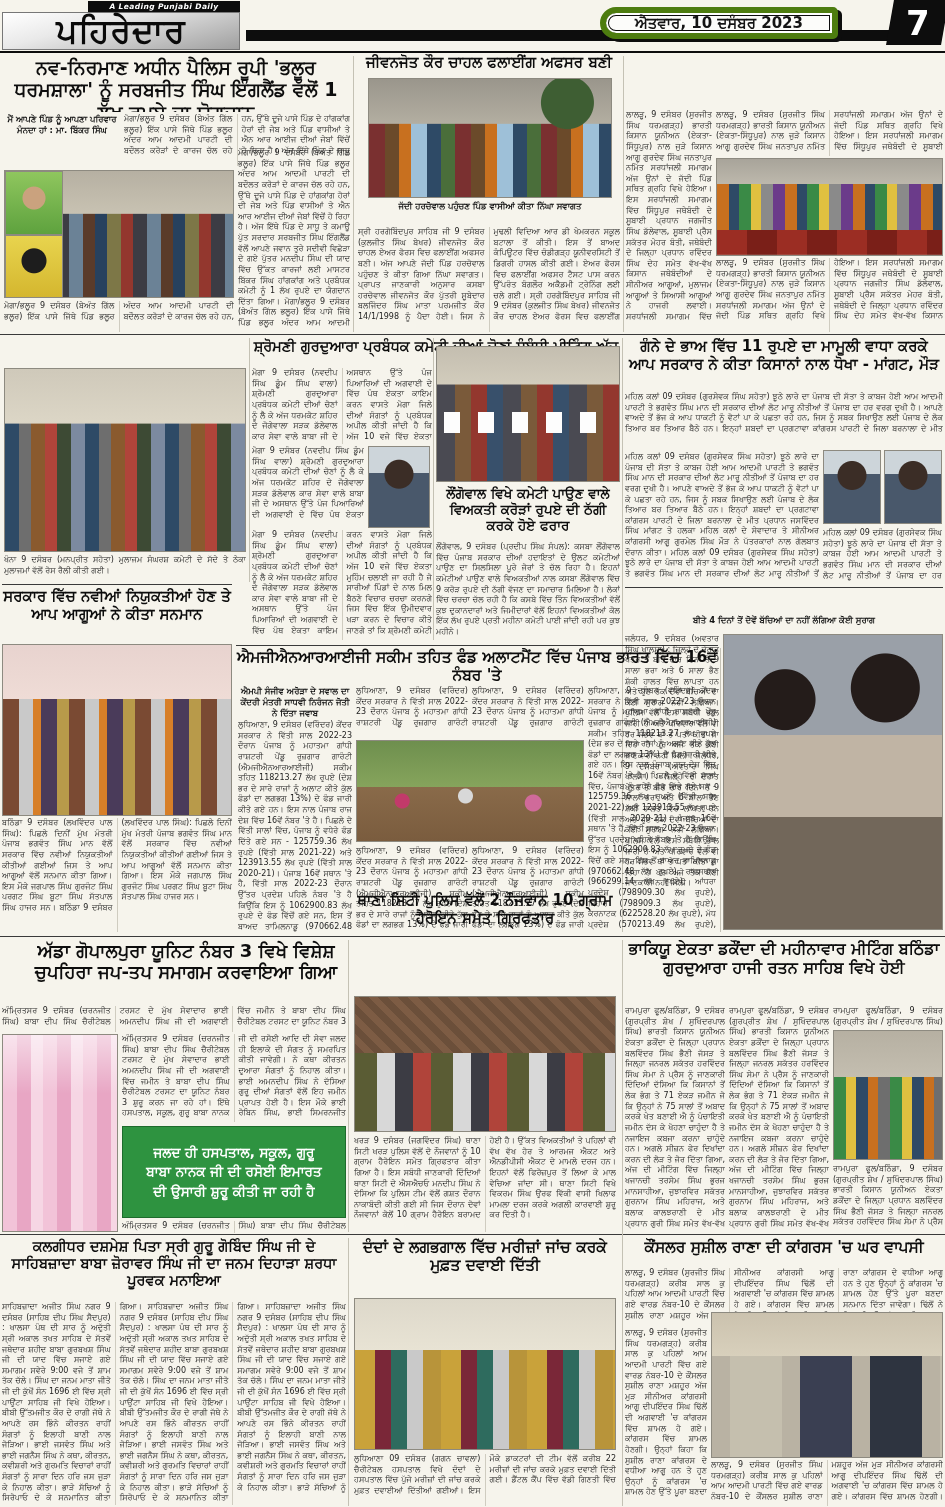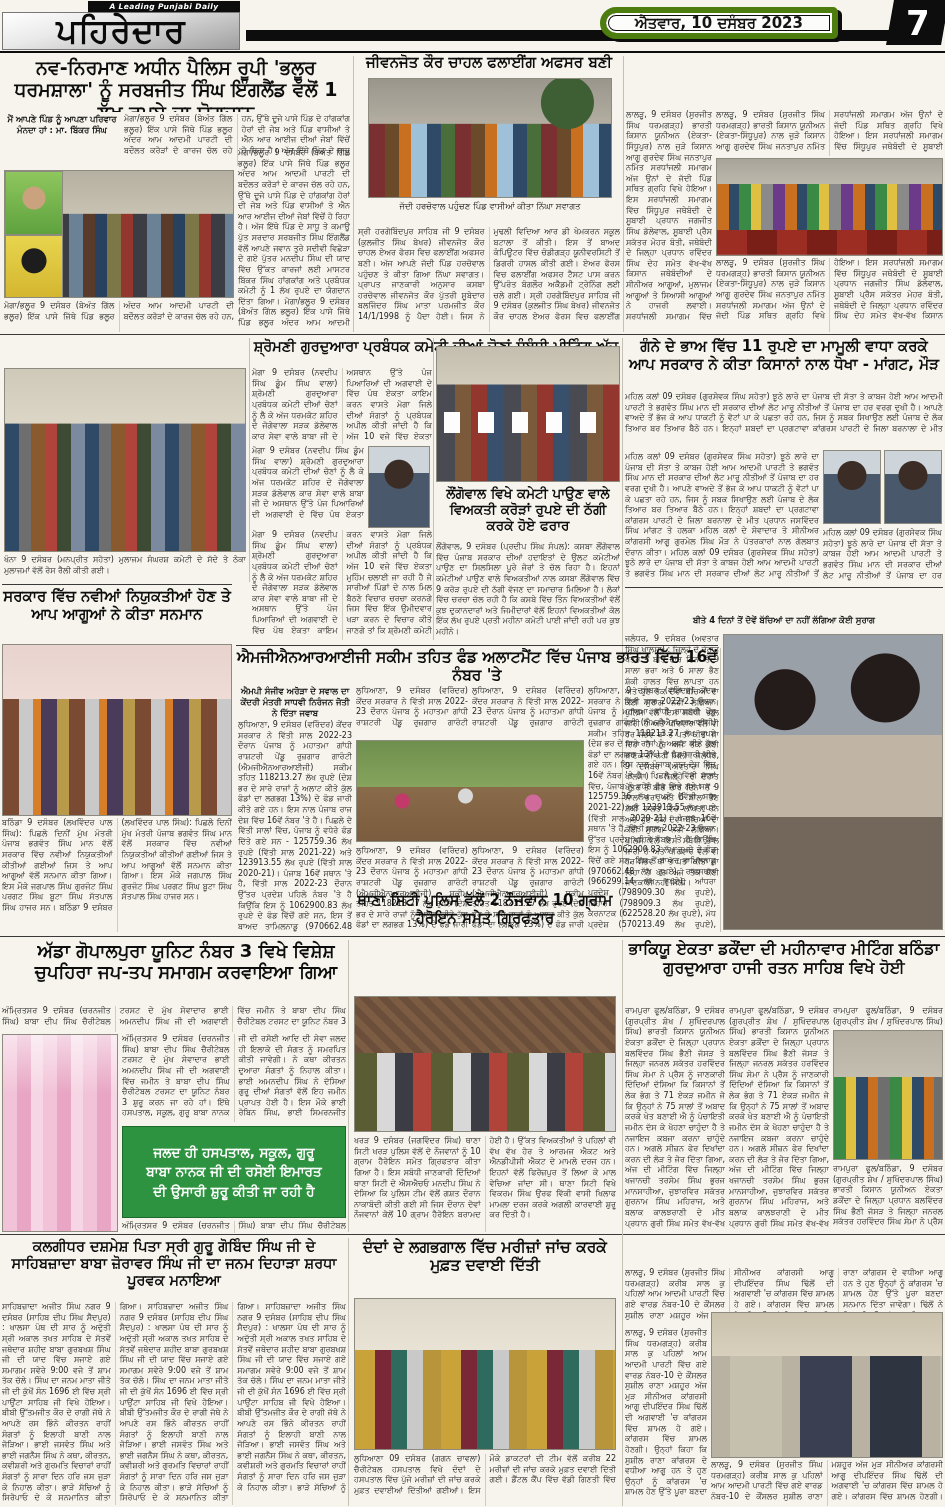--- a/index.html
+++ b/index.html
@@ -5,21 +5,21 @@
   *{margin:0;padding:0;box-sizing:border-box}
   html,body{background:#777}
   .page{position:relative;width:945px;height:1507px;margin:0 auto;background:#f6f4ec;
         font-family:"DejaVu Sans",sans-serif;overflow:hidden;color:#141414}
   .abs{position:absolute;overflow:hidden}
   .headline{font-weight:700;color:#0d0d0d;text-align:center;line-height:1.18;overflow:hidden}
   .body-text{font-size:8px;line-height:1.33;text-align:justify;color:#1d1d1d;
              column-gap:9px;column-rule:1px solid #cfccc0;word-break:break-word;overflow:hidden}
   .c1{column-count:1}.c2{column-count:2}.c3{column-count:3}
   .standfirst{font-size:8.5px;font-weight:700;text-align:center;line-height:1.3}
-  .caption{font-size:8.5px;font-weight:400;text-align:center;line-height:1.3}
+  .caption{font-size:8.5px;font-weight:700;text-align:center;line-height:1.3}
   .photo{position:absolute;overflow:hidden;border:1px solid #8d8a80;background:#b9b2a3}
   .hr{position:absolute;background:#3a3a3a;height:1px}
   .vr{position:absolute;background:#c4c1b4;width:1px}
 
   
   .tagline{position:absolute;background:#0c0c0c;color:#fff;font-style:italic;font-weight:700;
            font-size:7.5px;text-align:center;line-height:11px;letter-spacing:.4px}
   .logo-box{position:absolute;background:linear-gradient(165deg,#ffffff 0%,#e9e9e9 35%,#9f9f9f 100%);
             border:1px solid #777;display:flex;align-items:center;justify-content:center}
   .logo-text{font-size:33px;font-weight:800;color:#0a0a0a;letter-spacing:1px;white-space:nowrap}
@@ -196,20 +196,21 @@
   <div class="vr" style="left:348px;top:940px;height:292px"></div>
   <div class="hr" style="left:0;top:1234px;width:945px"></div>
 
   <div class="abs headline" style="left:2px;top:1238px;width:344px;height:60px;font-size:14.5px">ਕਲਗੀਧਰ ਦਸ਼ਮੇਸ਼ ਪਿਤਾ ਸ੍ਰੀ ਗੁਰੂ ਗੋਬਿੰਦ ਸਿੰਘ ਜੀ ਦੇ ਸਾਹਿਬਜ਼ਾਦਾ ਬਾਬਾ ਜ਼ੋਰਾਵਰ ਸਿੰਘ ਜੀ ਦਾ ਜਨਮ ਦਿਹਾੜਾ ਸ਼ਰਧਾ ਪੂਰਵਕ ਮਨਾਇਆ</div>
   <div class="abs body-text c3" style="left:2px;top:1302px;width:344px;height:203px">ਸਾਹਿਬਜ਼ਾਦਾ ਅਜੀਤ ਸਿੰਘ ਨਗਰ 9 ਦਸੰਬਰ (ਸਾਹਿਬ ਦੀਪ ਸਿੰਘ ਸੈਦਪੁਰ) : ਖਾਲਸਾ ਪੰਥ ਦੀ ਸਾਰ ਨੂੰ ਅਦੁੱਤੀ ਸ੍ਰੀ ਅਕਾਲ ਤਖਤ ਸਾਹਿਬ ਦੇ ਸੱਤਵੇਂ ਜਥੇਦਾਰ ਸ਼ਹੀਦ ਬਾਬਾ ਗੁਰਬਖਸ਼ ਸਿੰਘ ਜੀ ਦੀ ਯਾਦ ਵਿੱਚ ਸਜਾਏ ਗਏ ਸਮਾਗਮ ਸਵੇਰੇ 9:00 ਵਜੇ ਤੋਂ ਸ਼ਾਮ ਤੱਕ ਚੱਲੇ। ਸਿੰਘ ਦਾ ਜਨਮ ਮਾਤਾ ਜੀਤੋ ਜੀ ਦੀ ਕੁੱਖੋਂ ਸੰਨ 1696 ਈ ਵਿੱਚ ਸ੍ਰੀ ਪਾਉਂਟਾ ਸਾਹਿਬ ਜੀ ਵਿਖੇ ਹੋਇਆ। ਬੀਬੀ ਉੱਤਮਜੀਤ ਕੌਰ ਦੇ ਰਾਗੀ ਜੱਥੇ ਨੇ ਆਪਣੇ ਰਸ ਭਿੰਨੇ ਕੀਰਤਨ ਰਾਹੀਂ ਸੰਗਤਾਂ ਨੂੰ ਇਲਾਹੀ ਬਾਣੀ ਨਾਲ ਜੋੜਿਆ। ਭਾਈ ਜਸਵੰਤ ਸਿੰਘ ਅਤੇ ਭਾਈ ਜਗਨੈਸ ਸਿੰਘ ਨੇ ਕਥਾ, ਕੀਰਤਨ, ਕਵੀਸ਼ਰੀ ਅਤੇ ਗੁਰਮਤਿ ਵਿਚਾਰਾਂ ਰਾਹੀਂ ਸੰਗਤਾਂ ਨੂੰ ਸਾਰਾ ਦਿਨ ਹਰਿ ਜਸ ਜੁੜਾ ਕੇ ਨਿਹਾਲ ਕੀਤਾ। ਭਾੜੇ ਸੱਚਿਆਂ ਨੂੰ ਸਿਰੋਪਾਓ ਦੇ ਕੇ ਸਨਮਾਨਿਤ ਕੀਤਾ ਗਿਆ। ਸਾਹਿਬਜ਼ਾਦਾ ਅਜੀਤ ਸਿੰਘ ਨਗਰ 9 ਦਸੰਬਰ (ਸਾਹਿਬ ਦੀਪ ਸਿੰਘ ਸੈਦਪੁਰ) : ਖਾਲਸਾ ਪੰਥ ਦੀ ਸਾਰ ਨੂੰ ਅਦੁੱਤੀ ਸ੍ਰੀ ਅਕਾਲ ਤਖਤ ਸਾਹਿਬ ਦੇ ਸੱਤਵੇਂ ਜਥੇਦਾਰ ਸ਼ਹੀਦ ਬਾਬਾ ਗੁਰਬਖਸ਼ ਸਿੰਘ ਜੀ ਦੀ ਯਾਦ ਵਿੱਚ ਸਜਾਏ ਗਏ ਸਮਾਗਮ ਸਵੇਰੇ 9:00 ਵਜੇ ਤੋਂ ਸ਼ਾਮ ਤੱਕ ਚੱਲੇ। ਸਿੰਘ ਦਾ ਜਨਮ ਮਾਤਾ ਜੀਤੋ ਜੀ ਦੀ ਕੁੱਖੋਂ ਸੰਨ 1696 ਈ ਵਿੱਚ ਸ੍ਰੀ ਪਾਉਂਟਾ ਸਾਹਿਬ ਜੀ ਵਿਖੇ ਹੋਇਆ। ਬੀਬੀ ਉੱਤਮਜੀਤ ਕੌਰ ਦੇ ਰਾਗੀ ਜੱਥੇ ਨੇ ਆਪਣੇ ਰਸ ਭਿੰਨੇ ਕੀਰਤਨ ਰਾਹੀਂ ਸੰਗਤਾਂ ਨੂੰ ਇਲਾਹੀ ਬਾਣੀ ਨਾਲ ਜੋੜਿਆ। ਭਾਈ ਜਸਵੰਤ ਸਿੰਘ ਅਤੇ ਭਾਈ ਜਗਨੈਸ ਸਿੰਘ ਨੇ ਕਥਾ, ਕੀਰਤਨ, ਕਵੀਸ਼ਰੀ ਅਤੇ ਗੁਰਮਤਿ ਵਿਚਾਰਾਂ ਰਾਹੀਂ ਸੰਗਤਾਂ ਨੂੰ ਸਾਰਾ ਦਿਨ ਹਰਿ ਜਸ ਜੁੜਾ ਕੇ ਨਿਹਾਲ ਕੀਤਾ। ਭਾੜੇ ਸੱਚਿਆਂ ਨੂੰ ਸਿਰੋਪਾਓ ਦੇ ਕੇ ਸਨਮਾਨਿਤ ਕੀਤਾ ਗਿਆ। ਸਾਹਿਬਜ਼ਾਦਾ ਅਜੀਤ ਸਿੰਘ ਨਗਰ 9 ਦਸੰਬਰ (ਸਾਹਿਬ ਦੀਪ ਸਿੰਘ ਸੈਦਪੁਰ) : ਖਾਲਸਾ ਪੰਥ ਦੀ ਸਾਰ ਨੂੰ ਅਦੁੱਤੀ ਸ੍ਰੀ ਅਕਾਲ ਤਖਤ ਸਾਹਿਬ ਦੇ ਸੱਤਵੇਂ ਜਥੇਦਾਰ ਸ਼ਹੀਦ ਬਾਬਾ ਗੁਰਬਖਸ਼ ਸਿੰਘ ਜੀ ਦੀ ਯਾਦ ਵਿੱਚ ਸਜਾਏ ਗਏ ਸਮਾਗਮ ਸਵੇਰੇ 9:00 ਵਜੇ ਤੋਂ ਸ਼ਾਮ ਤੱਕ ਚੱਲੇ। ਸਿੰਘ ਦਾ ਜਨਮ ਮਾਤਾ ਜੀਤੋ ਜੀ ਦੀ ਕੁੱਖੋਂ ਸੰਨ 1696 ਈ ਵਿੱਚ ਸ੍ਰੀ ਪਾਉਂਟਾ ਸਾਹਿਬ ਜੀ ਵਿਖੇ ਹੋਇਆ। ਬੀਬੀ ਉੱਤਮਜੀਤ ਕੌਰ ਦੇ ਰਾਗੀ ਜੱਥੇ ਨੇ ਆਪਣੇ ਰਸ ਭਿੰਨੇ ਕੀਰਤਨ ਰਾਹੀਂ ਸੰਗਤਾਂ ਨੂੰ ਇਲਾਹੀ ਬਾਣੀ ਨਾਲ ਜੋੜਿਆ। ਭਾਈ ਜਸਵੰਤ ਸਿੰਘ ਅਤੇ ਭਾਈ ਜਗਨੈਸ ਸਿੰਘ ਨੇ ਕਥਾ, ਕੀਰਤਨ, ਕਵੀਸ਼ਰੀ ਅਤੇ ਗੁਰਮਤਿ ਵਿਚਾਰਾਂ ਰਾਹੀਂ ਸੰਗਤਾਂ ਨੂੰ ਸਾਰਾ ਦਿਨ ਹਰਿ ਜਸ ਜੁੜਾ ਕੇ ਨਿਹਾਲ ਕੀਤਾ। ਭਾੜੇ ਸੱਚਿਆਂ ਨੂੰ ਸਿਰੋਪਾਓ ਦੇ ਕੇ ਸਨਮਾਨਿਤ ਕੀਤਾ ਗਿਆ।</div>
 
   <div class="abs headline" style="left:352px;top:1238px;width:266px;height:58px;font-size:15.5px">ਦੰਦਾਂ ਦੇ ਲਗਭਗਾਲ ਵਿੱਚ ਮਰੀਜ਼ਾਂ ਜਾਂਚ ਕਰਕੇ ਮੁਫ਼ਤ ਦਵਾਈ ਦਿੱਤੀ</div>
   <div class="photo ph-dental" style="left:354px;top:1298px;width:262px;height:152px"></div>
   <div class="abs body-text c2" style="left:354px;top:1454px;width:262px;height:52px">ਲੁਧਿਆਣਾ 09 ਦਸੰਬਰ (ਗਗਨ ਚਾਵਲਾ) ਚੈਰੀਟੇਬਲ ਹਸਪਤਾਲ ਵਿਖੇ ਦੰਦਾਂ ਦੇ ਹਸਪਤਾਲ ਵਿੱਚ ਪੁੱਜੇ ਮਰੀਜ਼ਾਂ ਦੀ ਜਾਂਚ ਕਰਕੇ ਮੁਫ਼ਤ ਦਵਾਈਆਂ ਦਿੱਤੀਆਂ ਗਈਆਂ। ਇਸ ਮੌਕੇ ਡਾਕਟਰਾਂ ਦੀ ਟੀਮ ਵੱਲੋਂ ਕਰੀਬ 22 ਮਰੀਜ਼ਾਂ ਦੀ ਜਾਂਚ ਕਰਕੇ ਮੁਫ਼ਤ ਦਵਾਈ ਦਿੱਤੀ ਗਈ। ਡੈਂਟਲ ਕੈਂਪ ਵਿੱਚ ਵੱਡੀ ਗਿਣਤੀ ਵਿੱਚ ਮਰੀਜ਼ ਪੁੱਜੇ ਅਤੇ ਸੰਸਥਾ ਦੇ ਮੈਂਬਰਾਂ ਨੇ ਸਹਿਯੋਗ ਦਿੱਤਾ।</div>
 
+  <div class="abs headline" style="left:625px;top:1238px;width:318px;height:28px;font-size:15.5px">ਕੌਂਸਲਰ ਸੁਸ਼ੀਲ ਰਾਣਾ ਦੀ ਕਾਂਗਰਸ 'ਚ ਘਰ ਵਾਪਸੀ</div>
   <div class="abs body-text c3" style="left:625px;top:1268px;width:318px;height:58px">ਲਾਲੜੂ, 9 ਦਸੰਬਰ (ਸੁਰਜੀਤ ਸਿੰਘ ਧਰਮਗੜ੍ਹ) ਕਰੀਬ ਸਾਲ ਕੁ ਪਹਿਲਾਂ ਆਮ ਆਦਮੀ ਪਾਰਟੀ ਵਿੱਚ ਗਏ ਵਾਰਡ ਨੰਬਰ-10 ਦੇ ਕੌਂਸਲਰ ਸੁਸ਼ੀਲ ਰਾਣਾ ਮਸ਼ਹੂਰ ਅੱਜ ਮੁੜ ਸੀਨੀਅਰ ਕਾਂਗਰਸੀ ਆਗੂ ਦੀਪਇੰਦਰ ਸਿੰਘ ਢਿੱਲੋਂ ਦੀ ਅਗਵਾਈ 'ਚ ਕਾਂਗਰਸ ਵਿੱਚ ਸ਼ਾਮਲ ਹੋ ਗਏ। ਕਾਂਗਰਸ ਵਿੱਚ ਸ਼ਾਮਲ ਹੋਣਗੀ। ਉਨ੍ਹਾਂ ਕਿਹਾ ਕਿ ਸੁਸ਼ੀਲ ਰਾਣਾ ਕਾਂਗਰਸ ਦੇ ਵਧੀਆ ਆਗੂ ਹਨ ਤੇ ਹੁਣ ਉਨ੍ਹਾਂ ਨੂੰ ਕਾਂਗਰਸ 'ਚ ਸ਼ਾਮਲ ਹੋਣ ਉੱਤੇ ਪੂਰਾ ਬਣਦਾ ਸਨਮਾਨ ਦਿੱਤਾ ਜਾਵੇਗਾ। ਢਿੱਲੋਂ ਨੇ ਕਿਹਾ ਕਿ ਉਨ੍ਹਾਂ ਆਪਣੀ ਸਰਕਾਰ ਦੌਰਾਨ ਸਰਕਾਰ ਕੋਲੋਂ ਬਹੁਤ ਗਰਾਂਟਾਂ ਲਿਆਂਦੀਆਂ ਸਨ ਜਦਕਿ ਹੁਣ ਨਗਰ ਕੌਂਸਲ ਵਿੱਚ ਟੈਕਸ ਵਜੋਂ ਨਹੀਂ ਮਿਲੀ ਤੇ ਉਨ੍ਹਾਂ ਦੀ ਸਰਕਾਰ ਵਿੱਚ ਕੌਂਸਲ ਦੌਰਾਨ ਬਣੇ ਸ਼ਹਿਰ ਦੇ ਬੱਸ ਅੱਡੇ, ਕਮਿਊਨਿਟੀ ਸੈਂਟਰ ਤੇ ਸੜਕਾਂ ਆਦਿ ਦੇ ਜਨਤਕ ਪ੍ਰ�︁ਾਈਵੇਟ ਬੁਨਿਆਦੀ ਢਾਂਚੇ ਦੀ ਕੰਮ ਚੱਲ ਰਹੇ ਹਨ।</div>
   <div class="abs body-text c1" style="left:625px;top:1328px;width:82px;height:178px">ਲਾਲੜੂ, 9 ਦਸੰਬਰ (ਸੁਰਜੀਤ ਸਿੰਘ ਧਰਮਗੜ੍ਹ) ਕਰੀਬ ਸਾਲ ਕੁ ਪਹਿਲਾਂ ਆਮ ਆਦਮੀ ਪਾਰਟੀ ਵਿੱਚ ਗਏ ਵਾਰਡ ਨੰਬਰ-10 ਦੇ ਕੌਂਸਲਰ ਸੁਸ਼ੀਲ ਰਾਣਾ ਮਸ਼ਹੂਰ ਅੱਜ ਮੁੜ ਸੀਨੀਅਰ ਕਾਂਗਰਸੀ ਆਗੂ ਦੀਪਇੰਦਰ ਸਿੰਘ ਢਿੱਲੋਂ ਦੀ ਅਗਵਾਈ 'ਚ ਕਾਂਗਰਸ ਵਿੱਚ ਸ਼ਾਮਲ ਹੋ ਗਏ। ਕਾਂਗਰਸ ਵਿੱਚ ਸ਼ਾਮਲ ਹੋਣਗੀ। ਉਨ੍ਹਾਂ ਕਿਹਾ ਕਿ ਸੁਸ਼ੀਲ ਰਾਣਾ ਕਾਂਗਰਸ ਦੇ ਵਧੀਆ ਆਗੂ ਹਨ ਤੇ ਹੁਣ ਉਨ੍ਹਾਂ ਨੂੰ ਕਾਂਗਰਸ 'ਚ ਸ਼ਾਮਲ ਹੋਣ ਉੱਤੇ ਪੂਰਾ ਬਣਦਾ ਸਨਮਾਨ ਦਿੱਤਾ ਜਾਵੇਗਾ। ਢਿੱਲੋਂ ਨੇ ਕਿਹਾ ਕਿ ਉਨ੍ਹਾਂ ਆਪਣੀ ਸਰਕਾਰ ਦੌਰਾਨ ਸਰਕਾਰ ਕੋਲੋਂ ਬਹੁਤ ਗਰਾਂਟਾਂ ਲਿਆਂਦੀਆਂ ਸਨ ਜਦਕਿ ਹੁਣ ਨਗਰ ਕੌਂਸਲ ਵਿੱਚ ਟੈਕਸ ਵਜੋਂ ਨਹੀਂ ਮਿਲੀ ਤੇ ਉਨ੍ਹਾਂ ਦੀ ਸਰਕਾਰ ਵਿੱਚ ਕੌਂਸਲ ਦੌਰਾਨ ਬਣੇ ਸ਼ਹਿਰ ਦੇ ਬੱਸ ਅੱਡੇ, ਕਮਿਊਨਿਟੀ ਸੈਂਟਰ ਤੇ ਸੜਕਾਂ ਆਦਿ ਦੇ ਜਨਤਕ ਪ੍ਰ�︁ਾਈਵੇਟ ਬੁਨਿਆਦੀ ਢਾਂਚੇ ਦੀ ਕੰਮ ਚੱਲ ਰਹੇ ਹਨ।</div>
   <div class="photo ph-three-men" style="left:711px;top:1312px;width:232px;height:146px"></div>
   <div class="abs body-text c2" style="left:711px;top:1460px;width:232px;height:46px">ਲਾਲੜੂ, 9 ਦਸੰਬਰ (ਸੁਰਜੀਤ ਸਿੰਘ ਧਰਮਗੜ੍ਹ) ਕਰੀਬ ਸਾਲ ਕੁ ਪਹਿਲਾਂ ਆਮ ਆਦਮੀ ਪਾਰਟੀ ਵਿੱਚ ਗਏ ਵਾਰਡ ਨੰਬਰ-10 ਦੇ ਕੌਂਸਲਰ ਸੁਸ਼ੀਲ ਰਾਣਾ ਮਸ਼ਹੂਰ ਅੱਜ ਮੁੜ ਸੀਨੀਅਰ ਕਾਂਗਰਸੀ ਆਗੂ ਦੀਪਇੰਦਰ ਸਿੰਘ ਢਿੱਲੋਂ ਦੀ ਅਗਵਾਈ 'ਚ ਕਾਂਗਰਸ ਵਿੱਚ ਸ਼ਾਮਲ ਹੋ ਗਏ। ਕਾਂਗਰਸ ਵਿੱਚ ਸ਼ਾਮਲ ਹੋਣਗੀ। ਉਨ੍ਹਾਂ ਕਿਹਾ ਕਿ ਸੁਸ਼ੀਲ ਰਾਣਾ ਕਾਂਗਰਸ ਦੇ ਵਧੀਆ ਆਗੂ ਹਨ ਤੇ ਹੁਣ ਉਨ੍ਹਾਂ ਨੂੰ ਕਾਂਗਰਸ 'ਚ ਸ਼ਾਮਲ ਹੋਣ ਉੱਤੇ ਪੂਰਾ ਬਣਦਾ ਸਨਮਾਨ ਦਿੱਤਾ ਜਾਵੇਗਾ। ਢਿੱਲੋਂ ਨੇ ਕਿਹਾ ਕਿ ਉਨ੍ਹਾਂ ਆਪਣੀ ਸਰਕਾਰ ਦੌਰਾਨ ਸਰਕਾਰ ਕੋਲੋਂ ਬਹੁਤ ਗਰਾਂਟਾਂ ਲਿਆਂਦੀਆਂ ਸਨ ਜਦਕਿ ਹੁਣ ਨਗਰ ਕੌਂਸਲ ਵਿੱਚ ਟੈਕਸ ਵਜੋਂ ਨਹੀਂ ਮਿਲੀ ਤੇ ਉਨ੍ਹਾਂ ਦੀ ਸਰਕਾਰ ਵਿੱਚ ਕੌਂਸਲ ਦੌਰਾਨ ਬਣੇ ਸ਼ਹਿਰ ਦੇ ਬੱਸ ਅੱਡੇ, ਕਮਿਊਨਿਟੀ ਸੈਂਟਰ ਤੇ ਸੜਕਾਂ ਆਦਿ ਦੇ ਜਨਤਕ ਪ੍ਰ�︁ਾਈਵੇਟ ਬੁਨਿਆਦੀ ਢਾਂਚੇ ਦੀ ਕੰਮ ਚੱਲ ਰਹੇ ਹਨ।</div>
 
   <div class="vr" style="left:348px;top:1238px;height:268px"></div>
   <div class="vr" style="left:622px;top:940px;height:566px"></div>
 
 </div>
 

